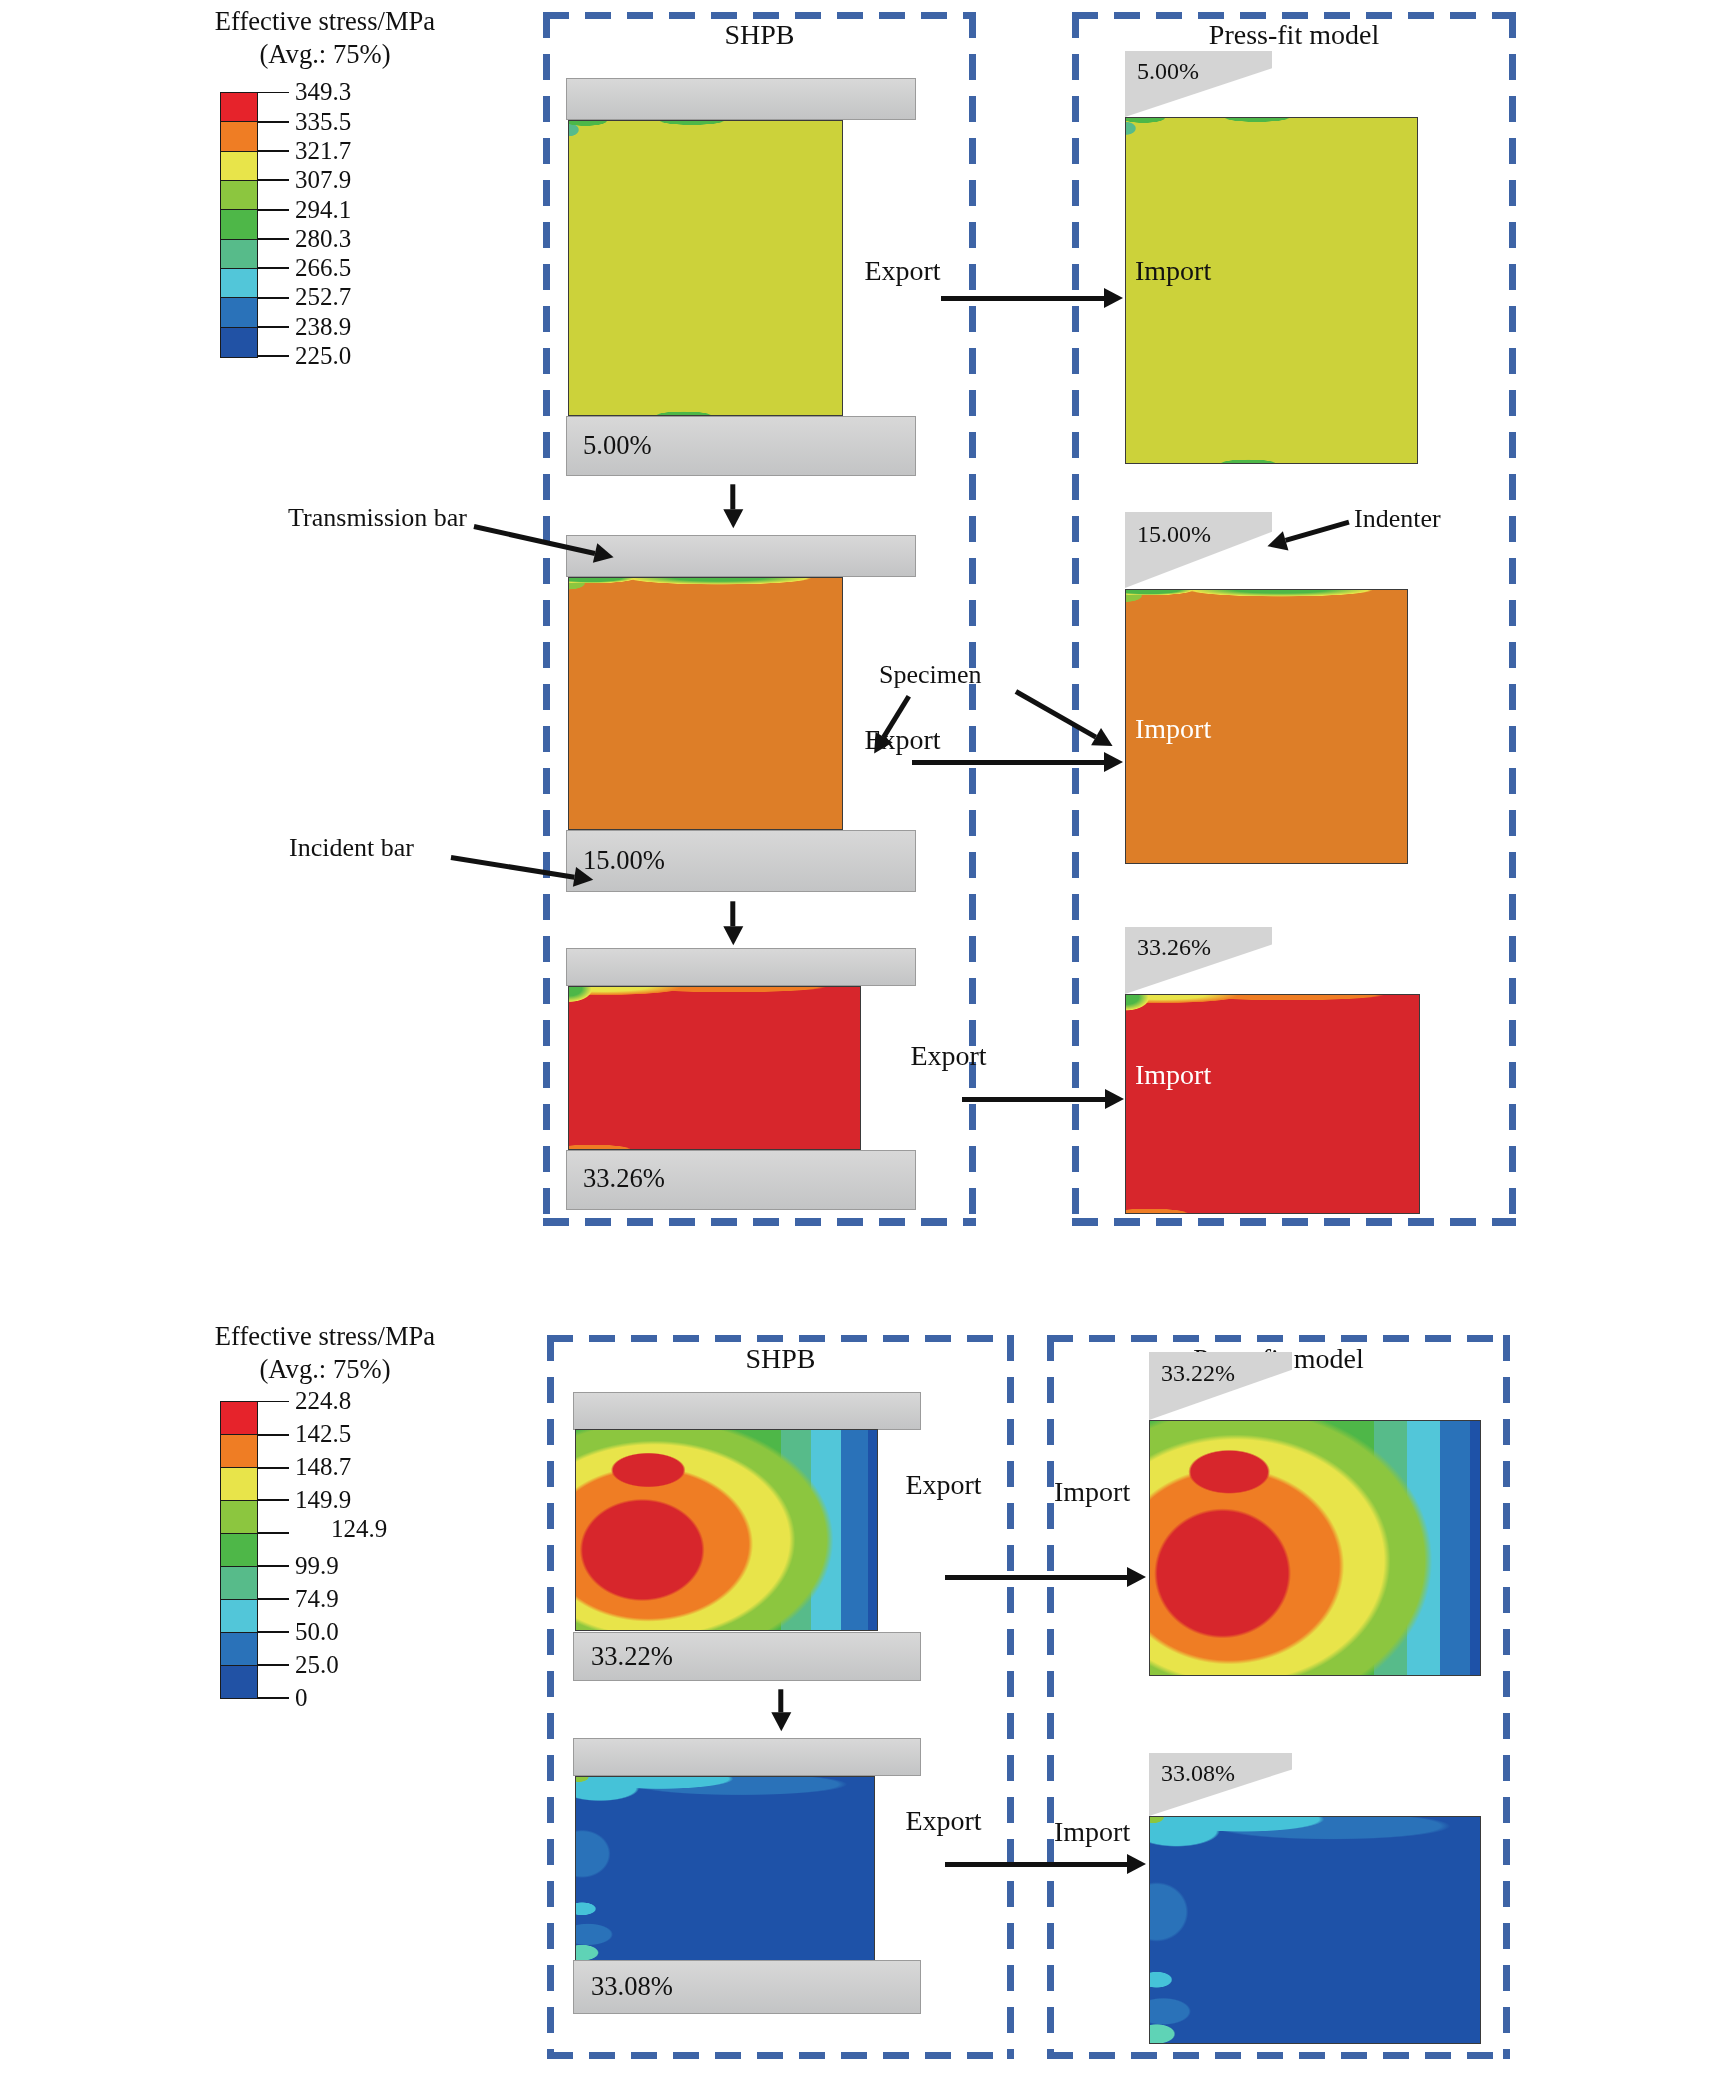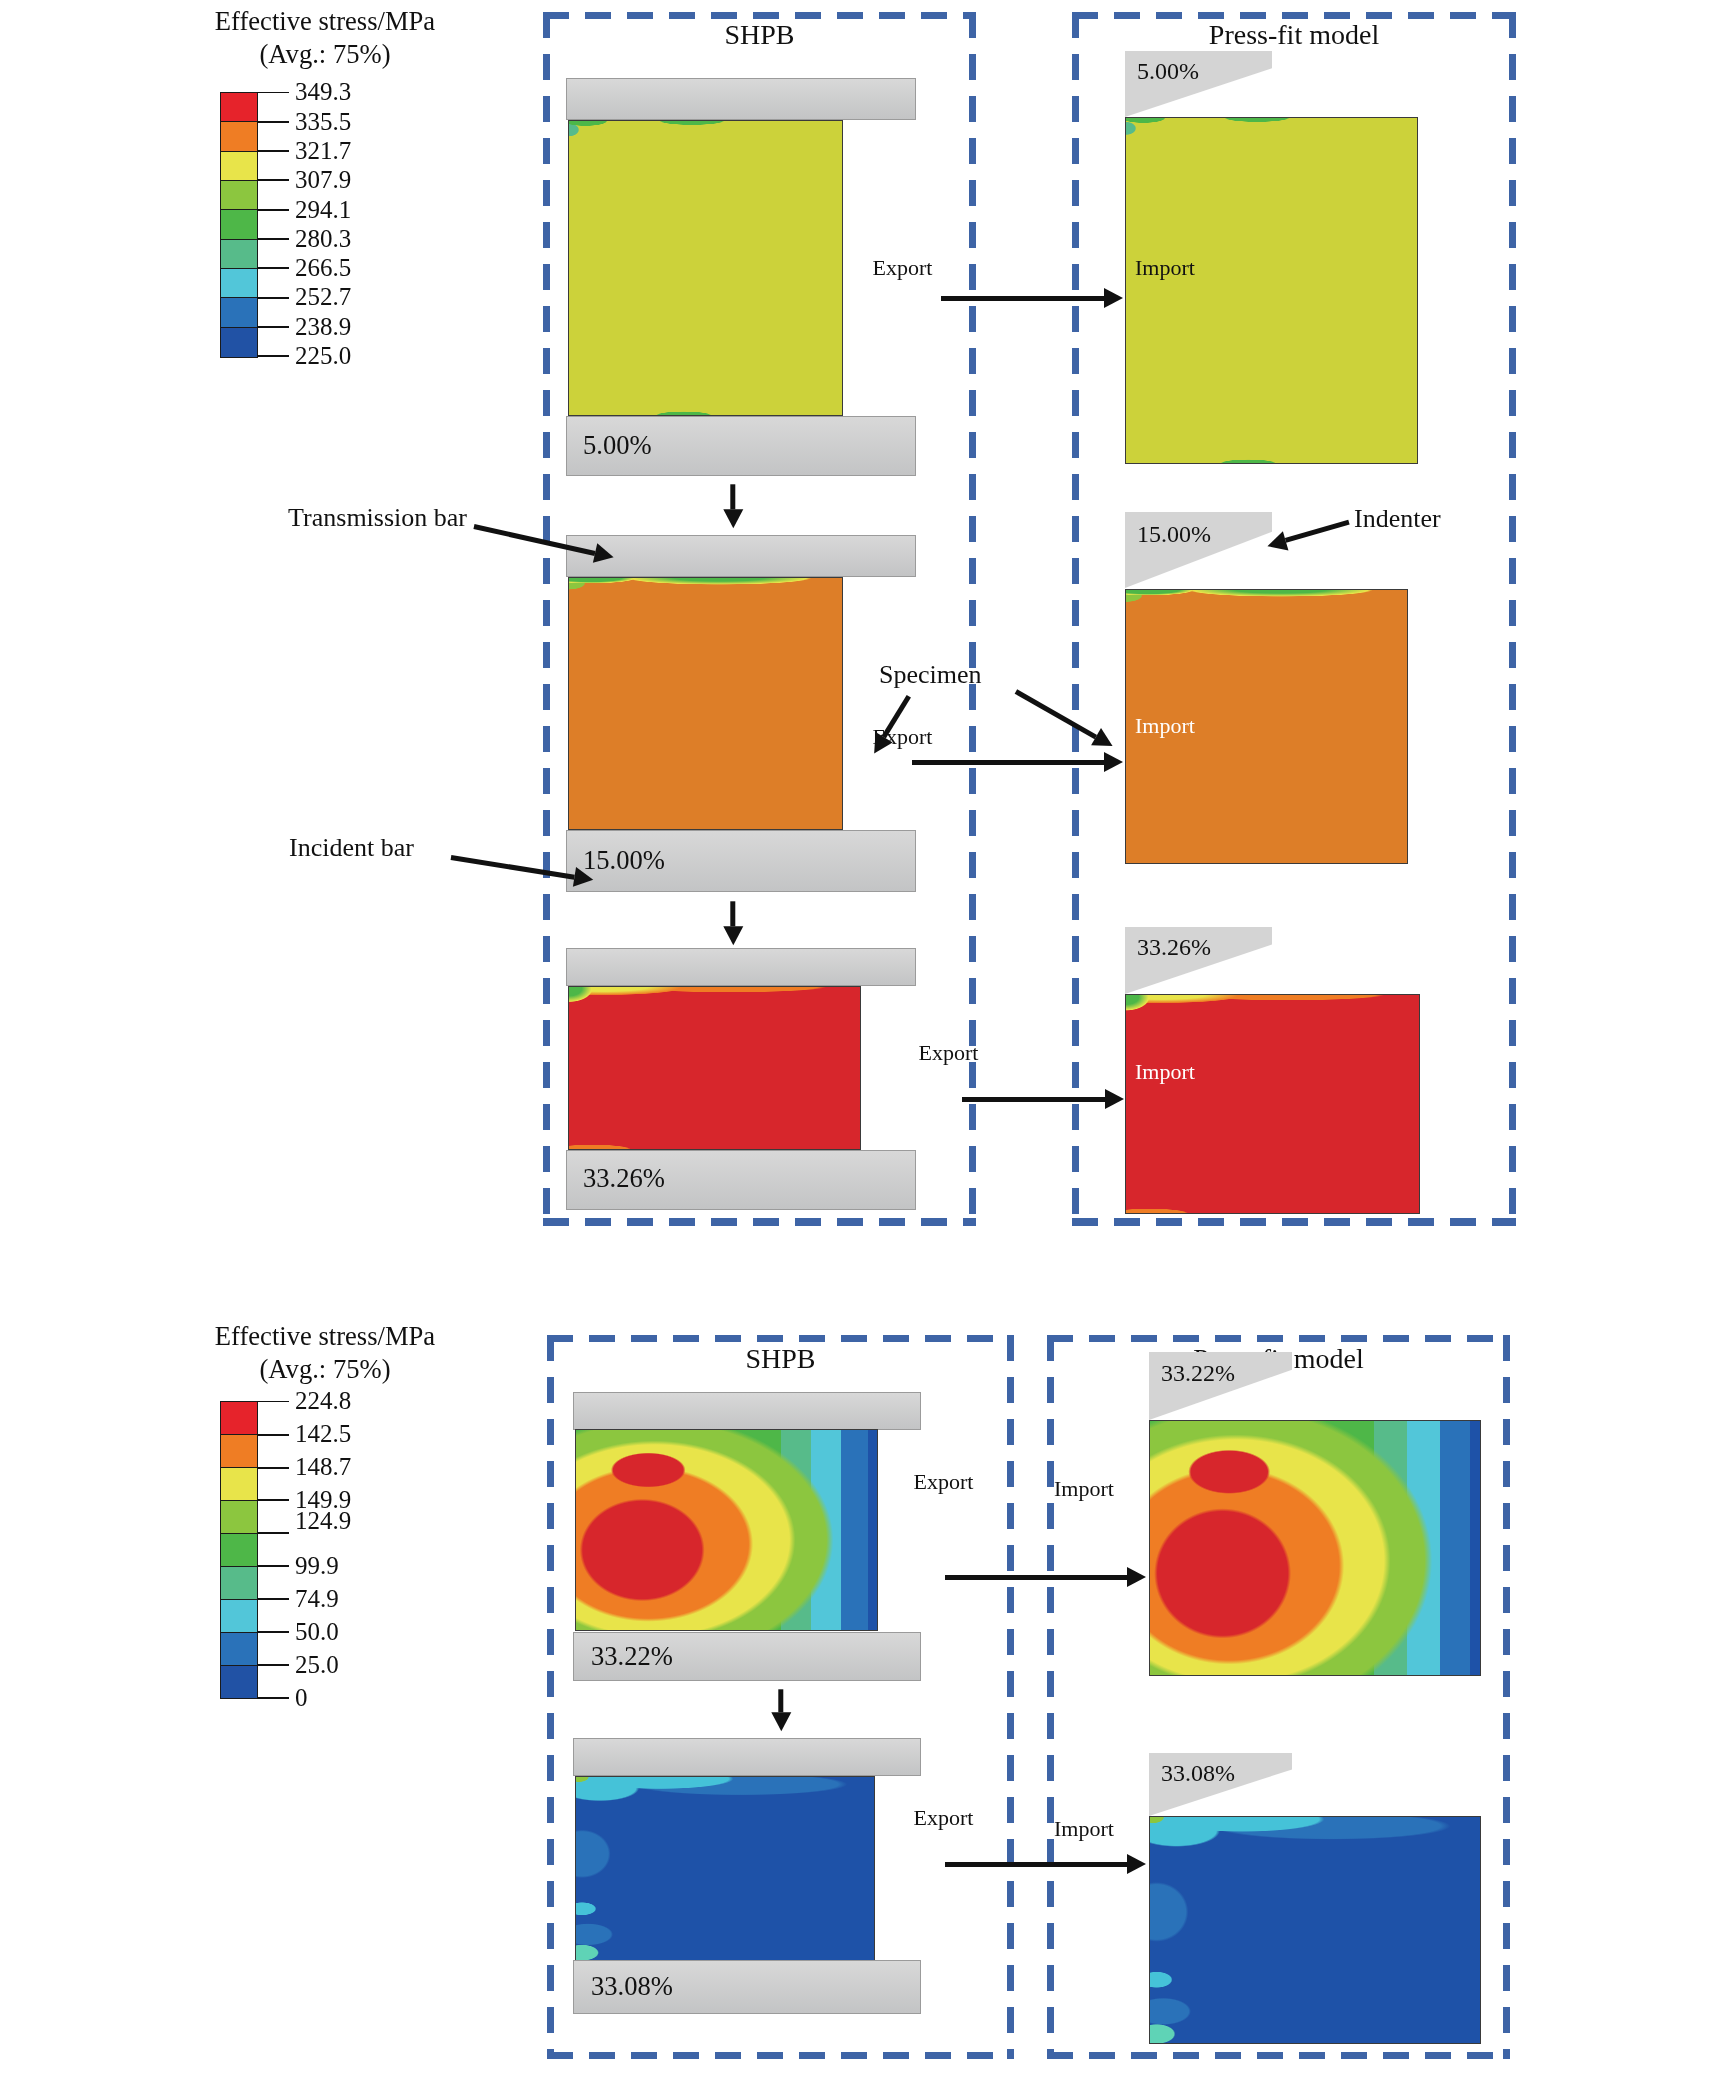--- a/index.html
+++ b/index.html
@@ -55,21 +55,21 @@
      radial-gradient(ellipse 6% 5% at 1% 0%, #8cc63f 50%, transparent 56%),
      radial-gradient(ellipse 40% 9% at 28% 1%, #45c2d8 58%, transparent 62%),
      radial-gradient(ellipse 22% 12% at 8% 6%, #45c2d8 55%, transparent 60%),
      radial-gradient(ellipse 9% 7% at 2% 96%, #5fd3b6 58%, transparent 63%),
      radial-gradient(ellipse 8% 6% at 2% 72%, #45c2d8 55%, transparent 60%),
      radial-gradient(ellipse 60% 10% at 55% 4%, #2a72b9 55%, transparent 60%),
      radial-gradient(ellipse 16% 22% at 2% 42%, #2a72b9 55%, transparent 60%),
      radial-gradient(ellipse 14% 10% at 4% 86%, #2a72b9 55%, transparent 60%),
      #1e52a8;}
   
-  .flow-label{position:absolute;font-size:22px;}
+  .flow-label{position:absolute;font-size:28px;}
   .white{color:#ffffff;}
   
   .arr{position:absolute;height:4.6px;background:#111;transform-origin:left center;}
   .arr::after{content:"";position:absolute;left:100%;top:50%;transform:translateY(-50%);
       width:0;height:0;border-top:10.5px solid transparent;border-bottom:10.5px solid transparent;
       border-left:19px solid #111;}
   
   .legend-title{position:absolute;font-size:26.6px;}
   .lg-bar{position:absolute;width:147px;}
   .lg-cell{position:absolute;left:0;width:38px;border:1.4px solid #1a1a1a;box-sizing:border-box;}
@@ -133,21 +133,21 @@
       <div class="lg-cell" style="top: 264px; height: 34px; background: rgb(33, 82, 165);"></div>
       <div class="lg-tick" style="top: -0.5px;"></div>
       <div class="lg-val" style="top: -13.7px;">224.8</div>
       <div class="lg-tick" style="top: 33px;"></div>
       <div class="lg-val" style="top: 19px;">142.5</div>
       <div class="lg-tick" style="top: 66px;"></div>
       <div class="lg-val" style="top: 52px;">148.7</div>
       <div class="lg-tick" style="top: 98px;"></div>
       <div class="lg-val" style="top: 85px;">149.9</div>
       <div class="lg-tick" style="top: 131px;"></div>
-      <div class="lg-val" style="top: 106px;">124.9</div>
+      <div class="lg-val" style="top: 114px; margin-left: 36px;">124.9</div>
       <div class="lg-tick" style="top: 164px;"></div>
       <div class="lg-val" style="top: 151px;">99.9</div>
       <div class="lg-tick" style="top: 197px;"></div>
       <div class="lg-val" style="top: 184px;">74.9</div>
       <div class="lg-tick" style="top: 230px;"></div>
       <div class="lg-val" style="top: 217px;">50.0</div>
       <div class="lg-tick" style="top: 263px;"></div>
       <div class="lg-val" style="top: 250px;">25.0</div>
       <div class="lg-tick" style="top: 296px;"></div>
       <div class="lg-val" style="top: 283px;">0</div>

